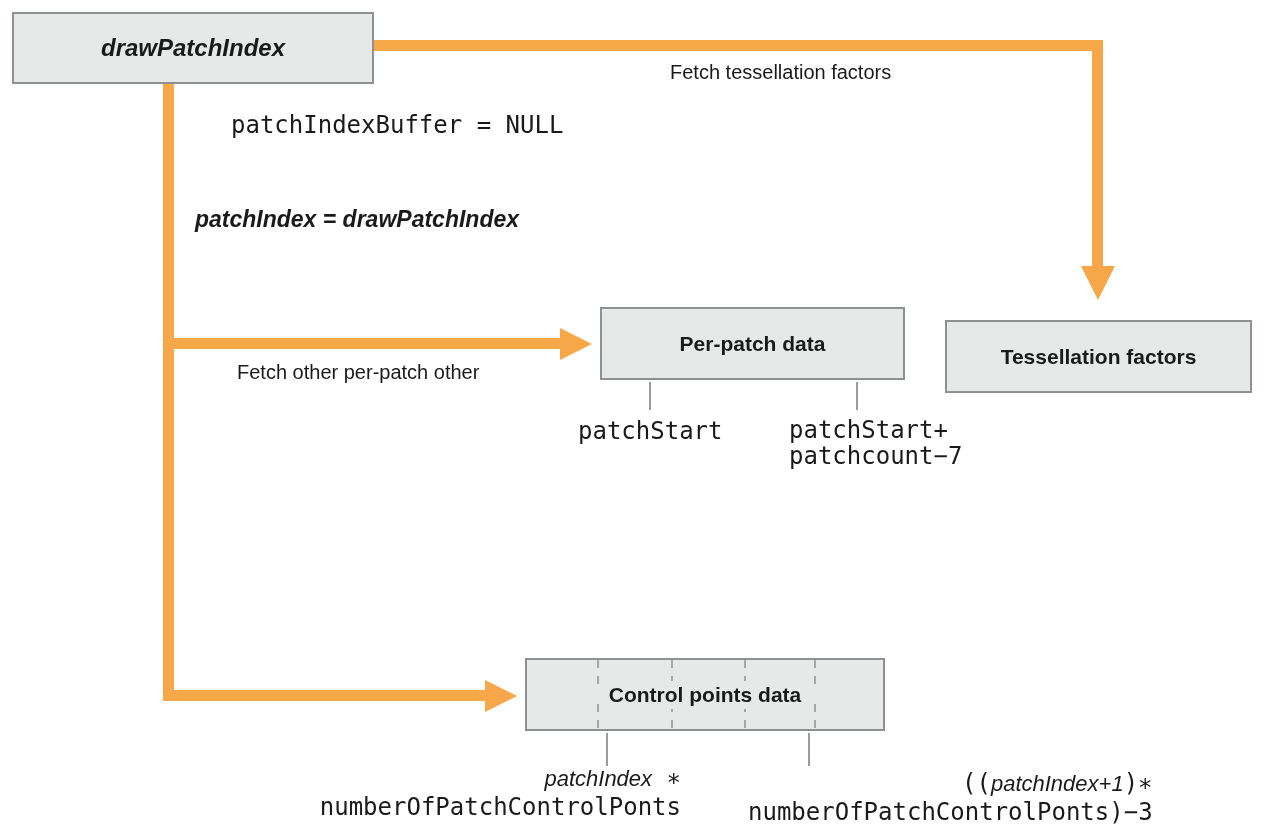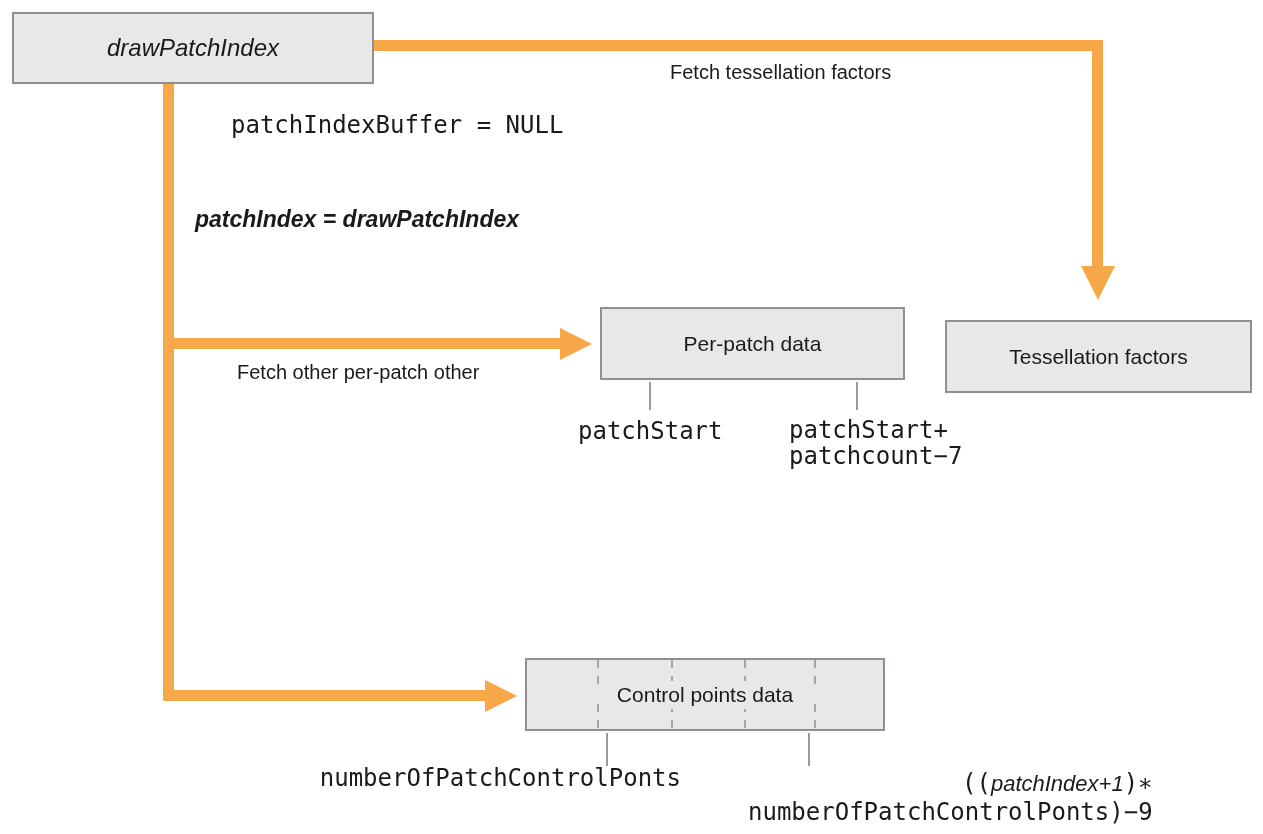--- a/index.html
+++ b/index.html
@@ -4,21 +4,21 @@
 <style>
   html,body{margin:0;padding:0;background:#ffffff;}
   .canvas{
     position:relative;width:1263px;height:834px;background:#ffffff;overflow:hidden;
     font-family:"Liberation Sans",sans-serif;color:#1a1a1a;
   }
   
   .box{
     position:absolute;box-sizing:border-box;background:#e7e8e8;border:2px solid #8e9192;
     display:flex;align-items:center;justify-content:center;
-    font-size:21px;color:#1a1a1a;
+    font-size:21px;color:#1a1a1a;font-weight:bold;
   }
   .box-draw{left:12px;top:12px;width:362px;height:72px;font-style:italic;font-size:24px;}
   .box-perpatch{left:600px;top:307px;width:305px;height:73px;}
   .box-tess{left:945px;top:320px;width:307px;height:73px;}
   .box-control{left:525px;top:658px;width:360px;height:73px;}
   .box-label{position:relative;z-index:1;}
   .box-control .box-label{background:#e7e8e8;padding:2px 10px;}
   
   .seg{position:absolute;background:#f6a848;}
   .seg-top-h{left:374px;top:40px;width:720px;height:11px;}
@@ -110,21 +110,22 @@
   <div class="txt t-pieq">patchIndex = drawPatchIndex</div>
 
   <div class="txt mono t-patchstart">patchStart</div>
 
   <div class="txt mono t-patchstartplus">
     <span>patchStart+</span>
     <span>patchcount−7</span>
   </div>
 
   <div class="txt t-cp-left">
+    <span class="lab-line"><span class="ital">patchIndex</span><span class="mono-inline"> ∗</span></span>
     <span class="lab-line mono-inline">numberOfPatchControlPonts</span>
   </div>
 
   <div class="txt t-cp-right">
     <span class="lab-line"><span class="mono-inline">((</span><span class="ital">patchIndex+1</span><span class="mono-inline">)∗</span></span>
-    <span class="lab-line mono-inline">numberOfPatchControlPonts)−9</span>
+    <span class="lab-line mono-inline">numberOfPatchControlPonts)−3</span>
   </div>
 
 </div>
 
 </body></html>

